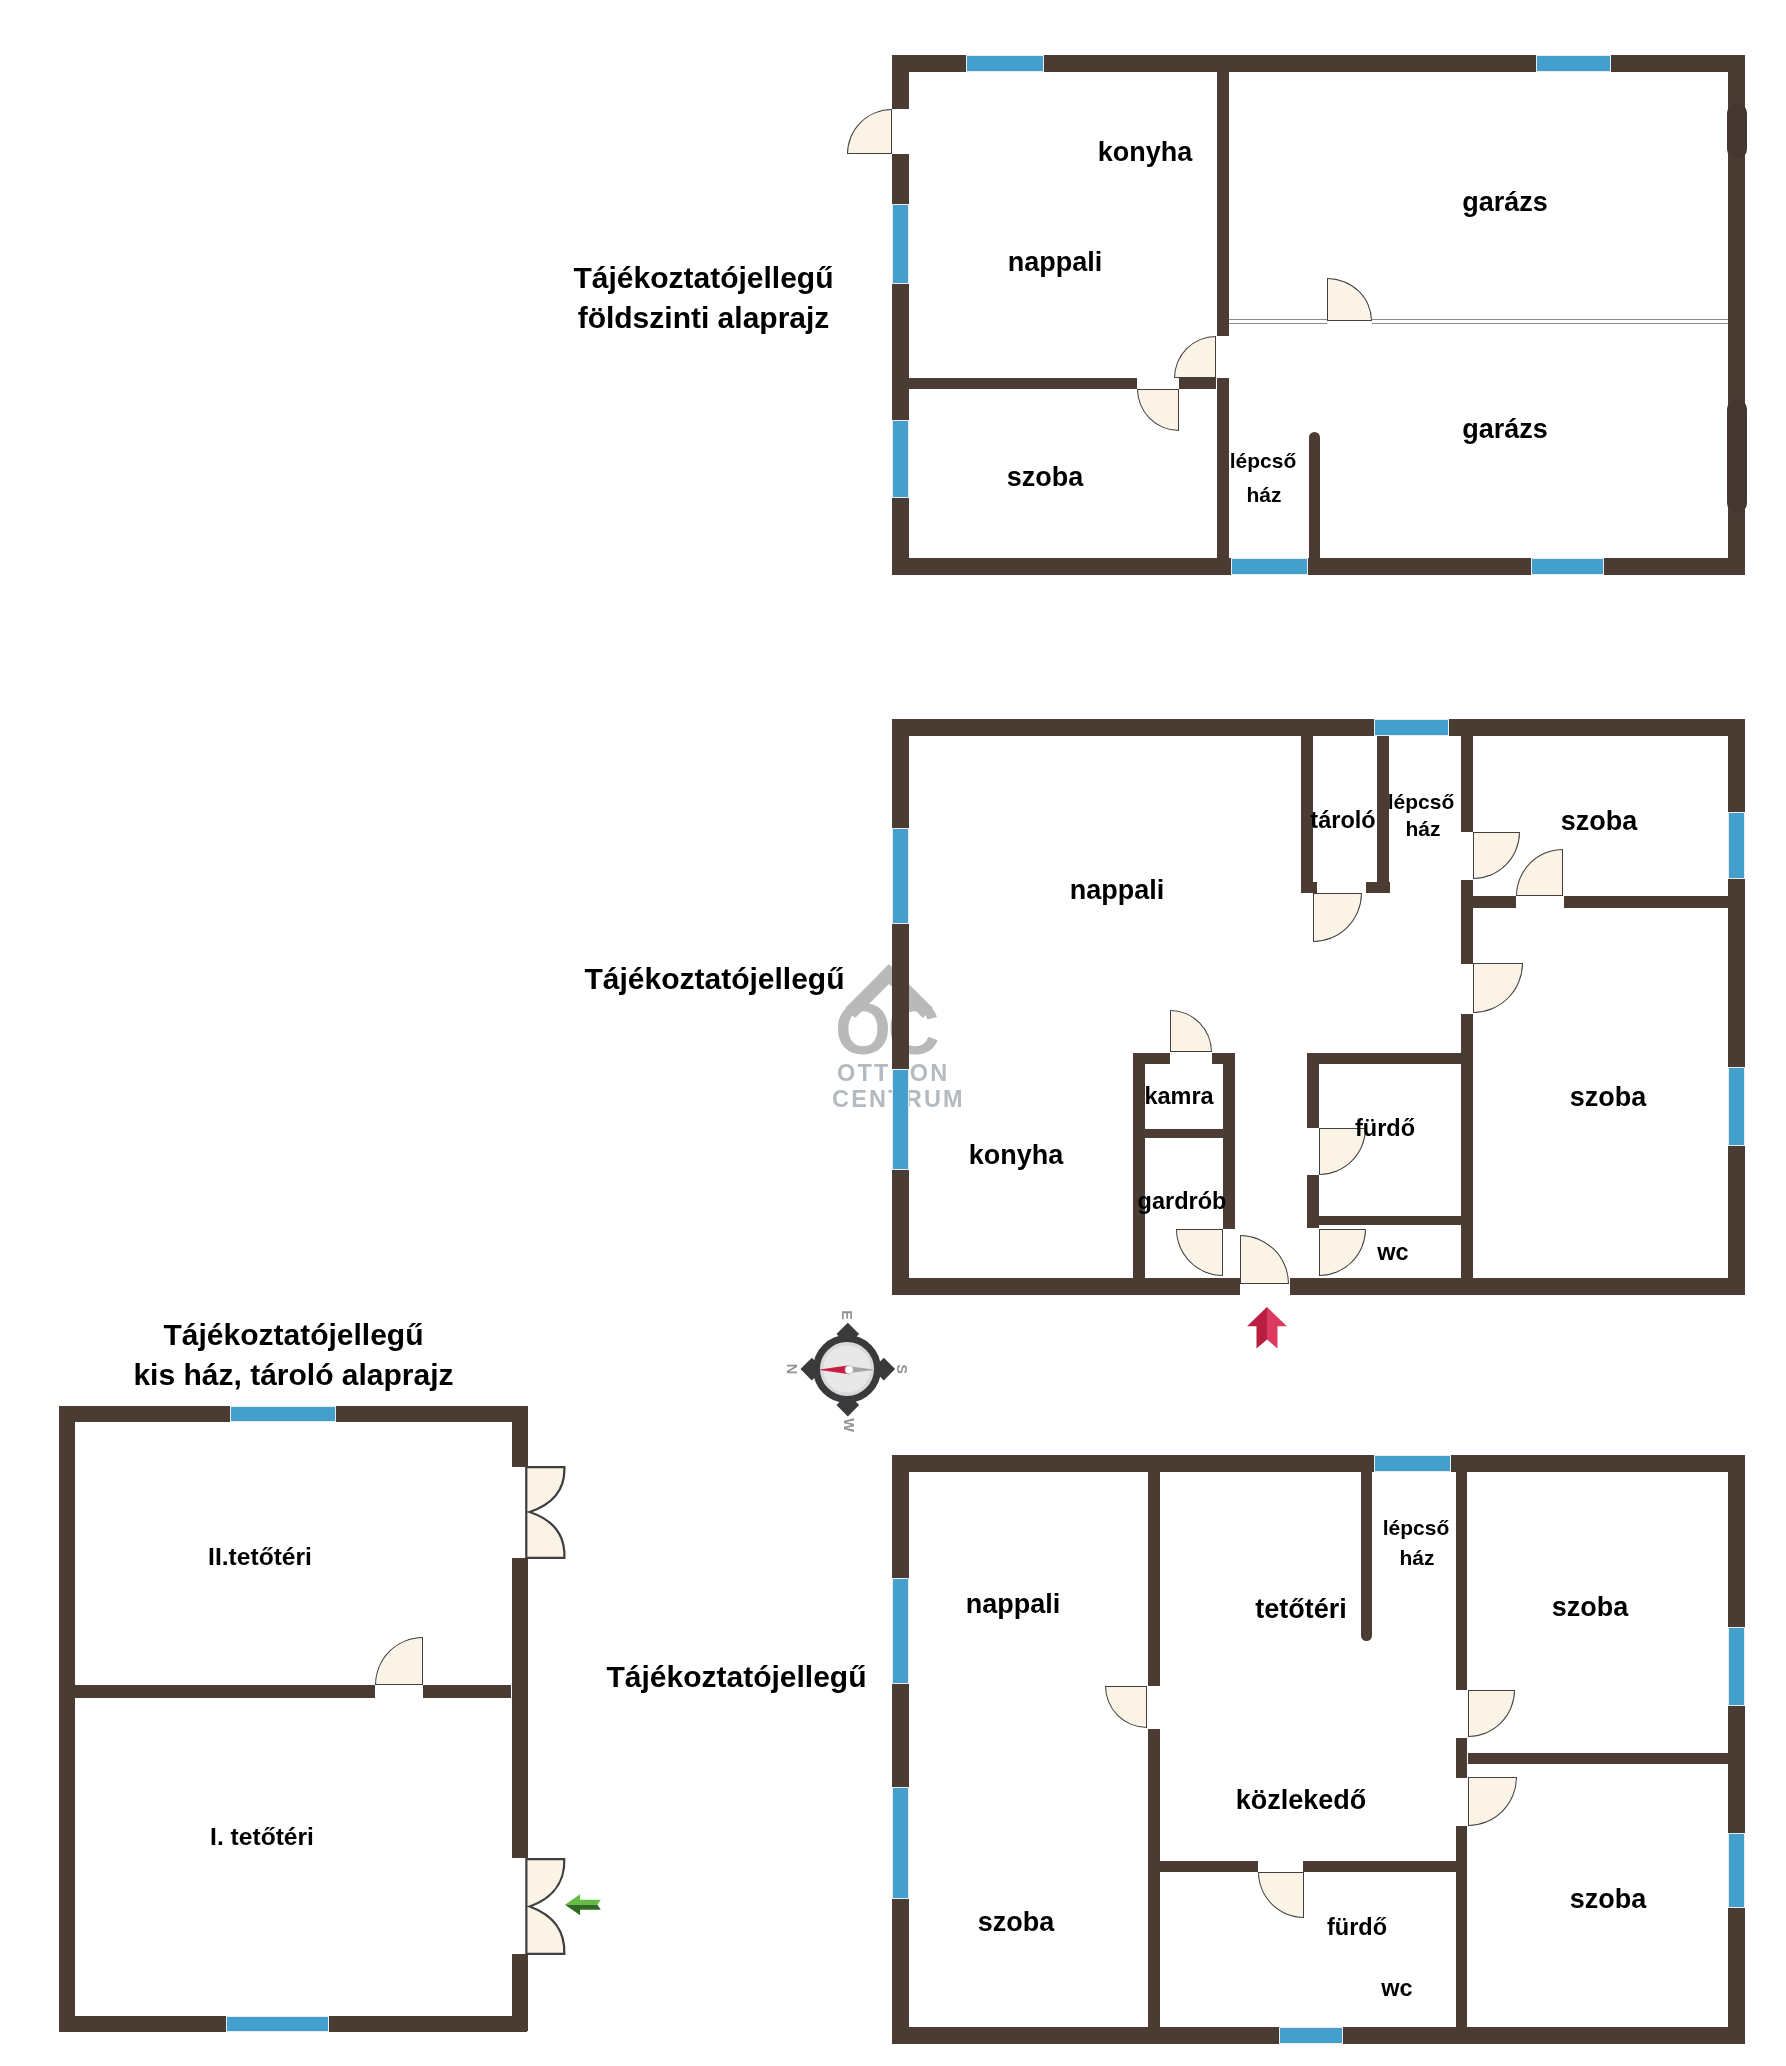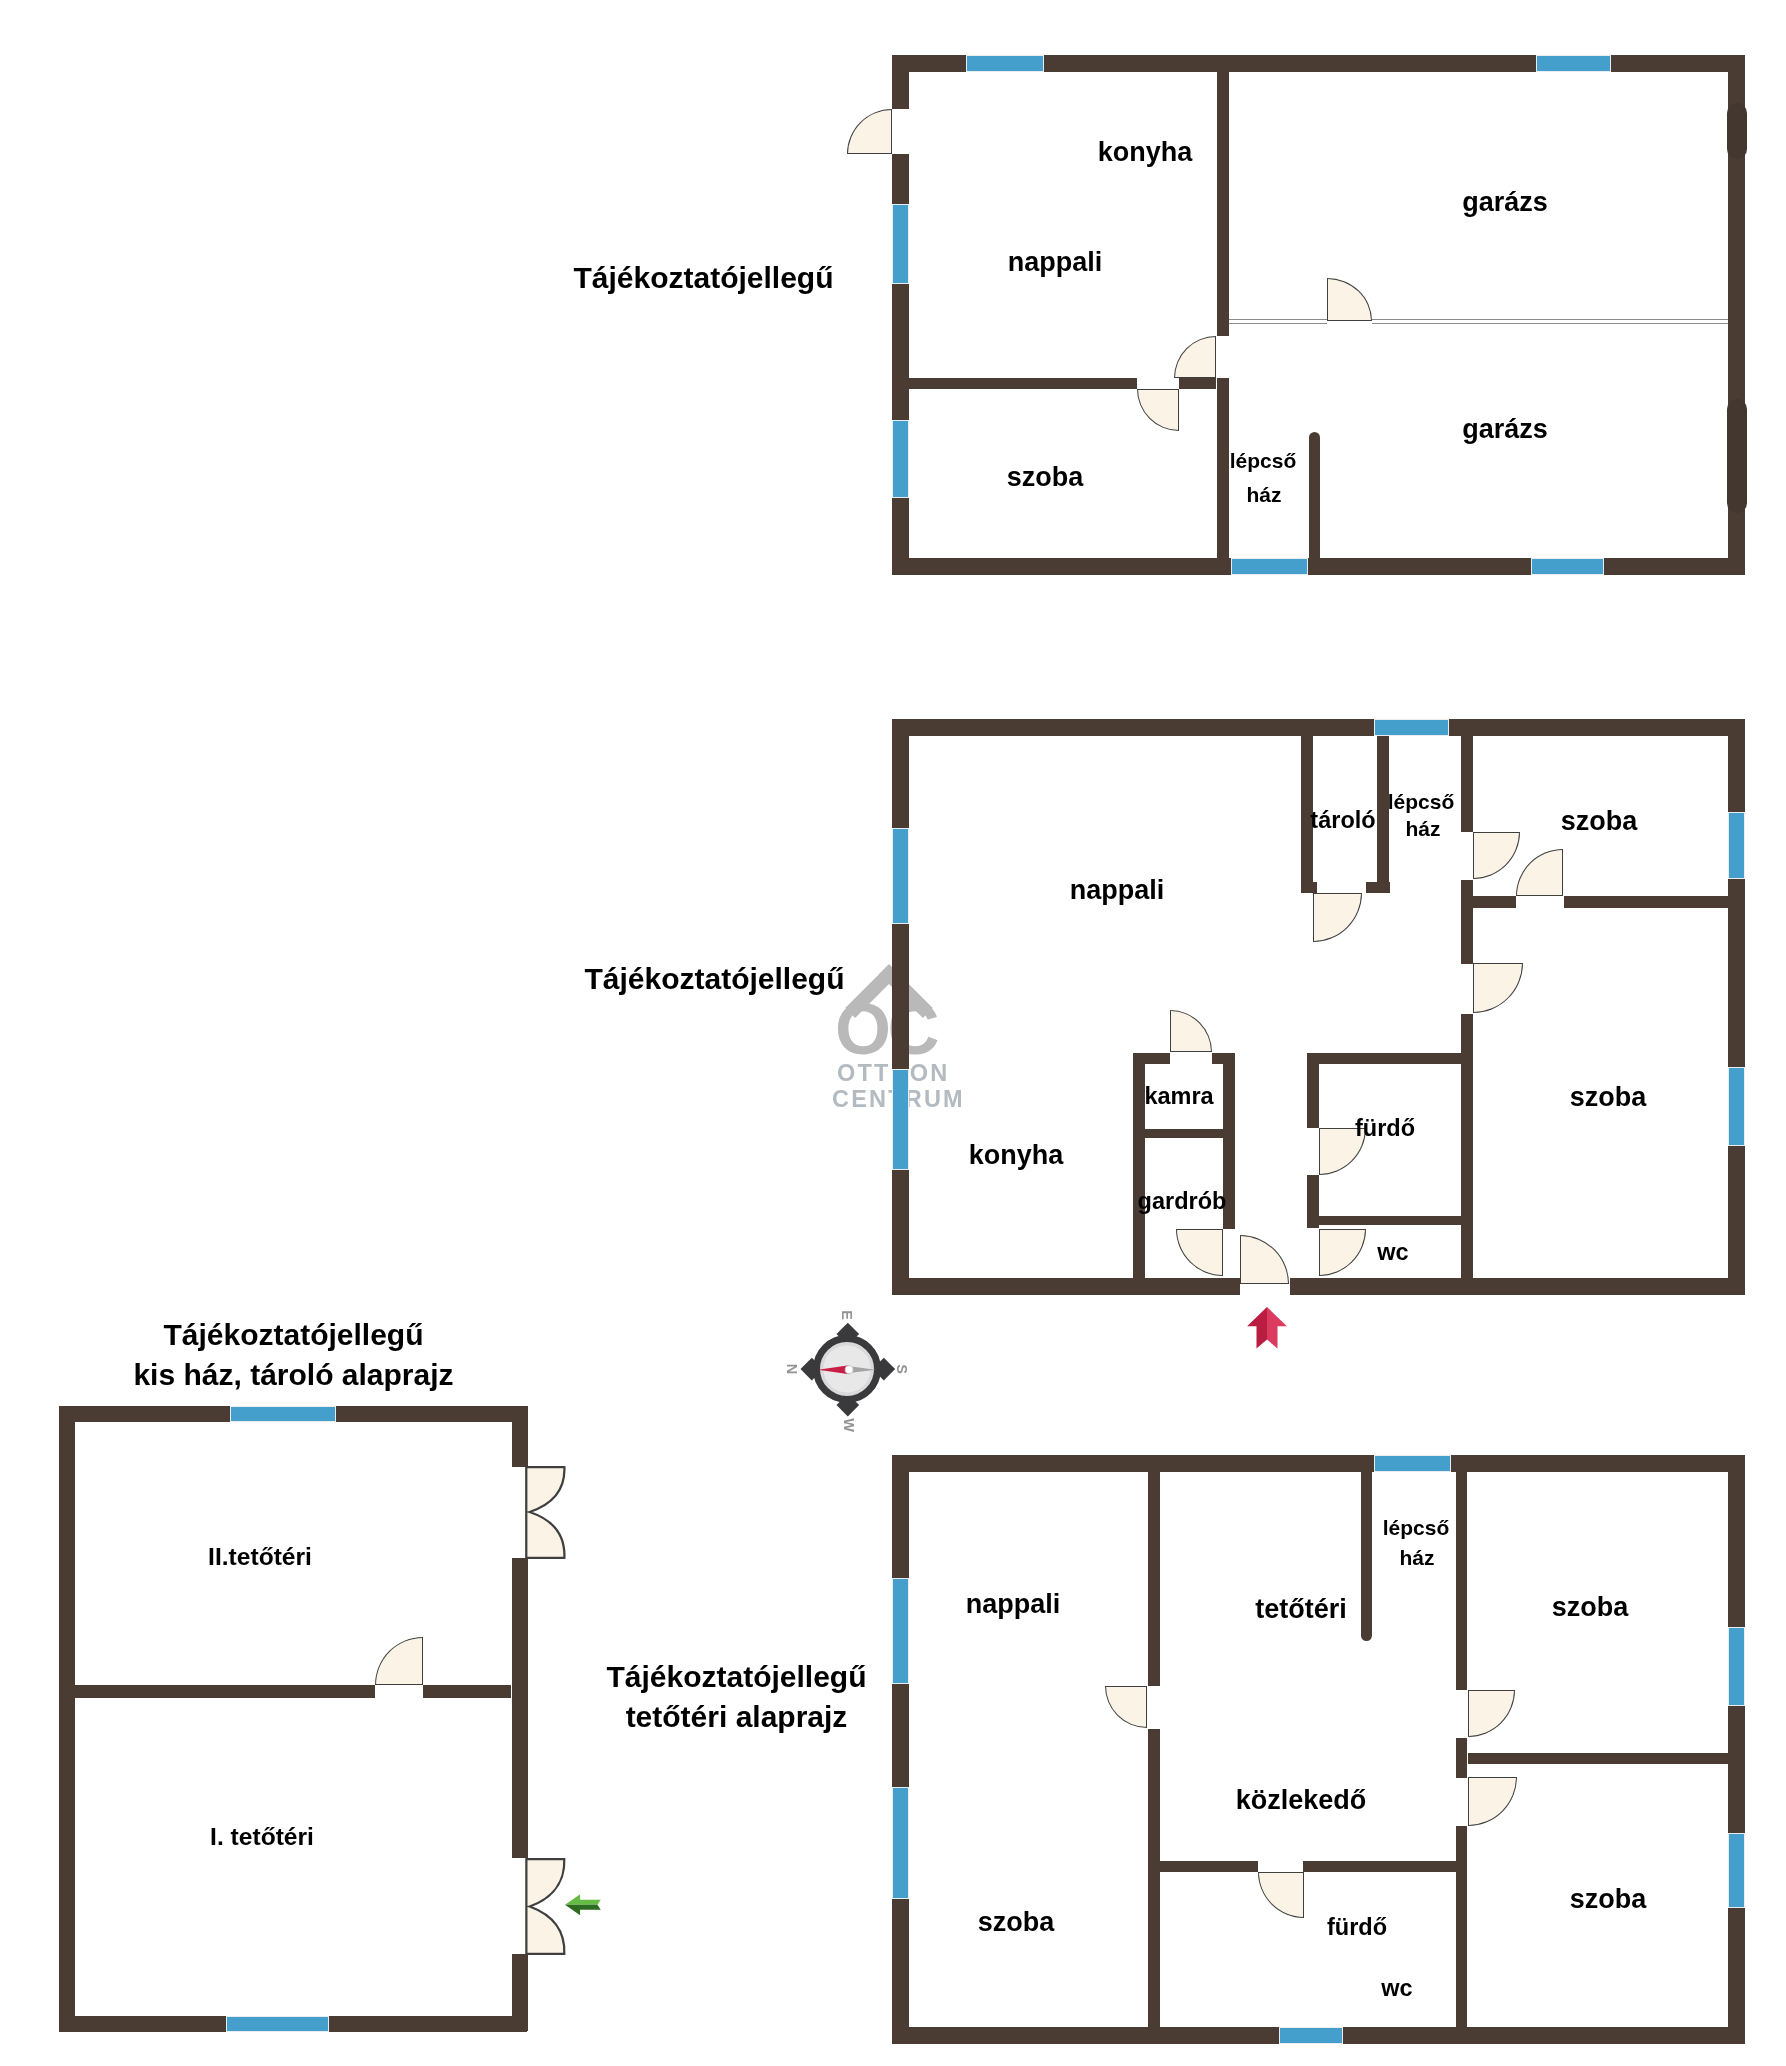--- a/index.html
+++ b/index.html
@@ -30,31 +30,31 @@
   .cletter{position:absolute;color:#939393;font-weight:bold;font-size:14.5px;transform:rotate(90deg);}
   svg{position:absolute;overflow:visible;}
 </style>
 </head>
 <body>
 
 <div id="canvas">
 
   <div class="title" style="left:508px;top:258px;">
     <div>Tájékoztatójellegű</div>
+    <div>földszinti alaprajz</div>
   </div>
   <div class="title" style="left:519px;top:959px;">
     <div>Tájékoztatójellegű</div>
   </div>
   <div class="title" style="left:98px;top:1315px;">
     <div>Tájékoztatójellegű</div>
     <div>kis ház, tároló alaprajz</div>
   </div>
   <div class="title" style="left:541px;top:1657px;">
     <div>Tájékoztatójellegű</div>
-    <div>tetőtéri alaprajz</div>
   </div>
 
   <div>
     <div class="wm-roof" style="left:858px;top:977px;"></div>
     <div class="wm-logo" style="left:835px;top:987px;">OC</div>
     <div class="wm-text" style="left:837px;top:1060px;">OTTHON</div>
     <div class="wm-text" style="left:832px;top:1086px;">CENTRUM</div>
   </div>
 
   <div class="wall" style="left:892px;top:55px;width:853px;height:17px;"></div>

